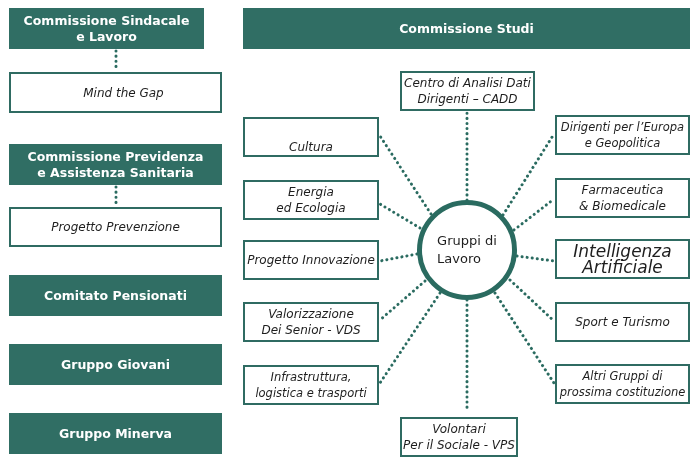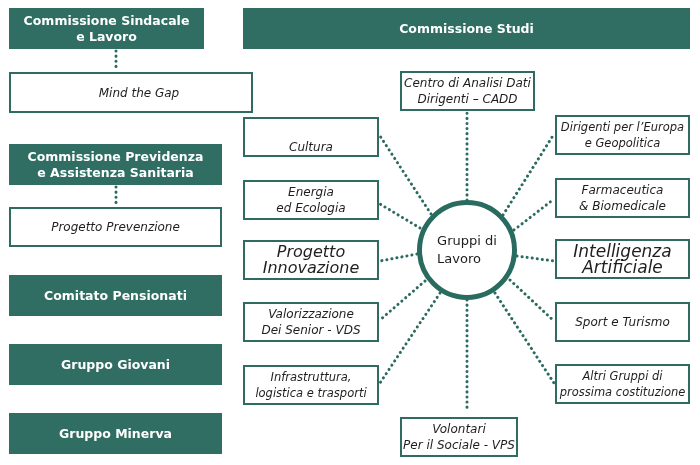--- a/index.html
+++ b/index.html
@@ -39,21 +39,21 @@
     <line x1="517" y1="256" x2="554" y2="261"></line>
     <line x1="510" y1="280" x2="554" y2="321"></line>
     <line x1="495" y1="293" x2="554" y2="383"></line>
   </g>
 </svg>
 
 <div class="box dark" style="left:9px;top:8px;width:195px;height:41px;">
   <span class="txt">Commissione Sindacale
 e Lavoro</span>
 </div>
-<div class="box light" style="left:9px;top:72px;width:244px;height:41px;padding-left:16px;">
+<div class="box light" style="left:9px;top:72px;width:213px;height:41px;padding-left:16px;">
   <span class="txt">Mind the Gap</span>
 </div>
 
 <div class="box dark" style="left:9px;top:144px;width:213px;height:41px;">
   <span class="txt">Commissione Previdenza
 e Assistenza Sanitaria</span>
 </div>
 <div class="box light" style="left:9px;top:207px;width:213px;height:40px;">
   <span class="txt">Progetto Prevenzione</span>
 </div>
@@ -77,21 +77,21 @@
 Dirigenti – CADD</span>
 </div>
 
 <div class="box light" style="left:243px;top:117px;width:136px;height:40px;align-items:flex-end;">
   <span class="txt">Cultura</span>
 </div>
 <div class="box light" style="left:243px;top:180px;width:136px;height:40px;">
   <span class="txt">Energia
 ed Ecologia</span>
 </div>
-<div class="box light" style="left:243px;top:240px;width:136px;height:40px;font-size:16px;">
+<div class="box light" style="left:243px;top:240px;width:136px;height:40px;font-size:12px;">
   <span class="txt">Progetto Innovazione</span>
 </div>
 <div class="box light" style="left:243px;top:302px;width:136px;height:40px;">
   <span class="txt">Valorizzazione
 Dei Senior - VDS</span>
 </div>
 <div class="box light" style="left:243px;top:365px;width:136px;height:40px;font-size:11.5px;">
   <span class="txt">Infrastruttura,
 logistica e trasporti</span>
 </div>

